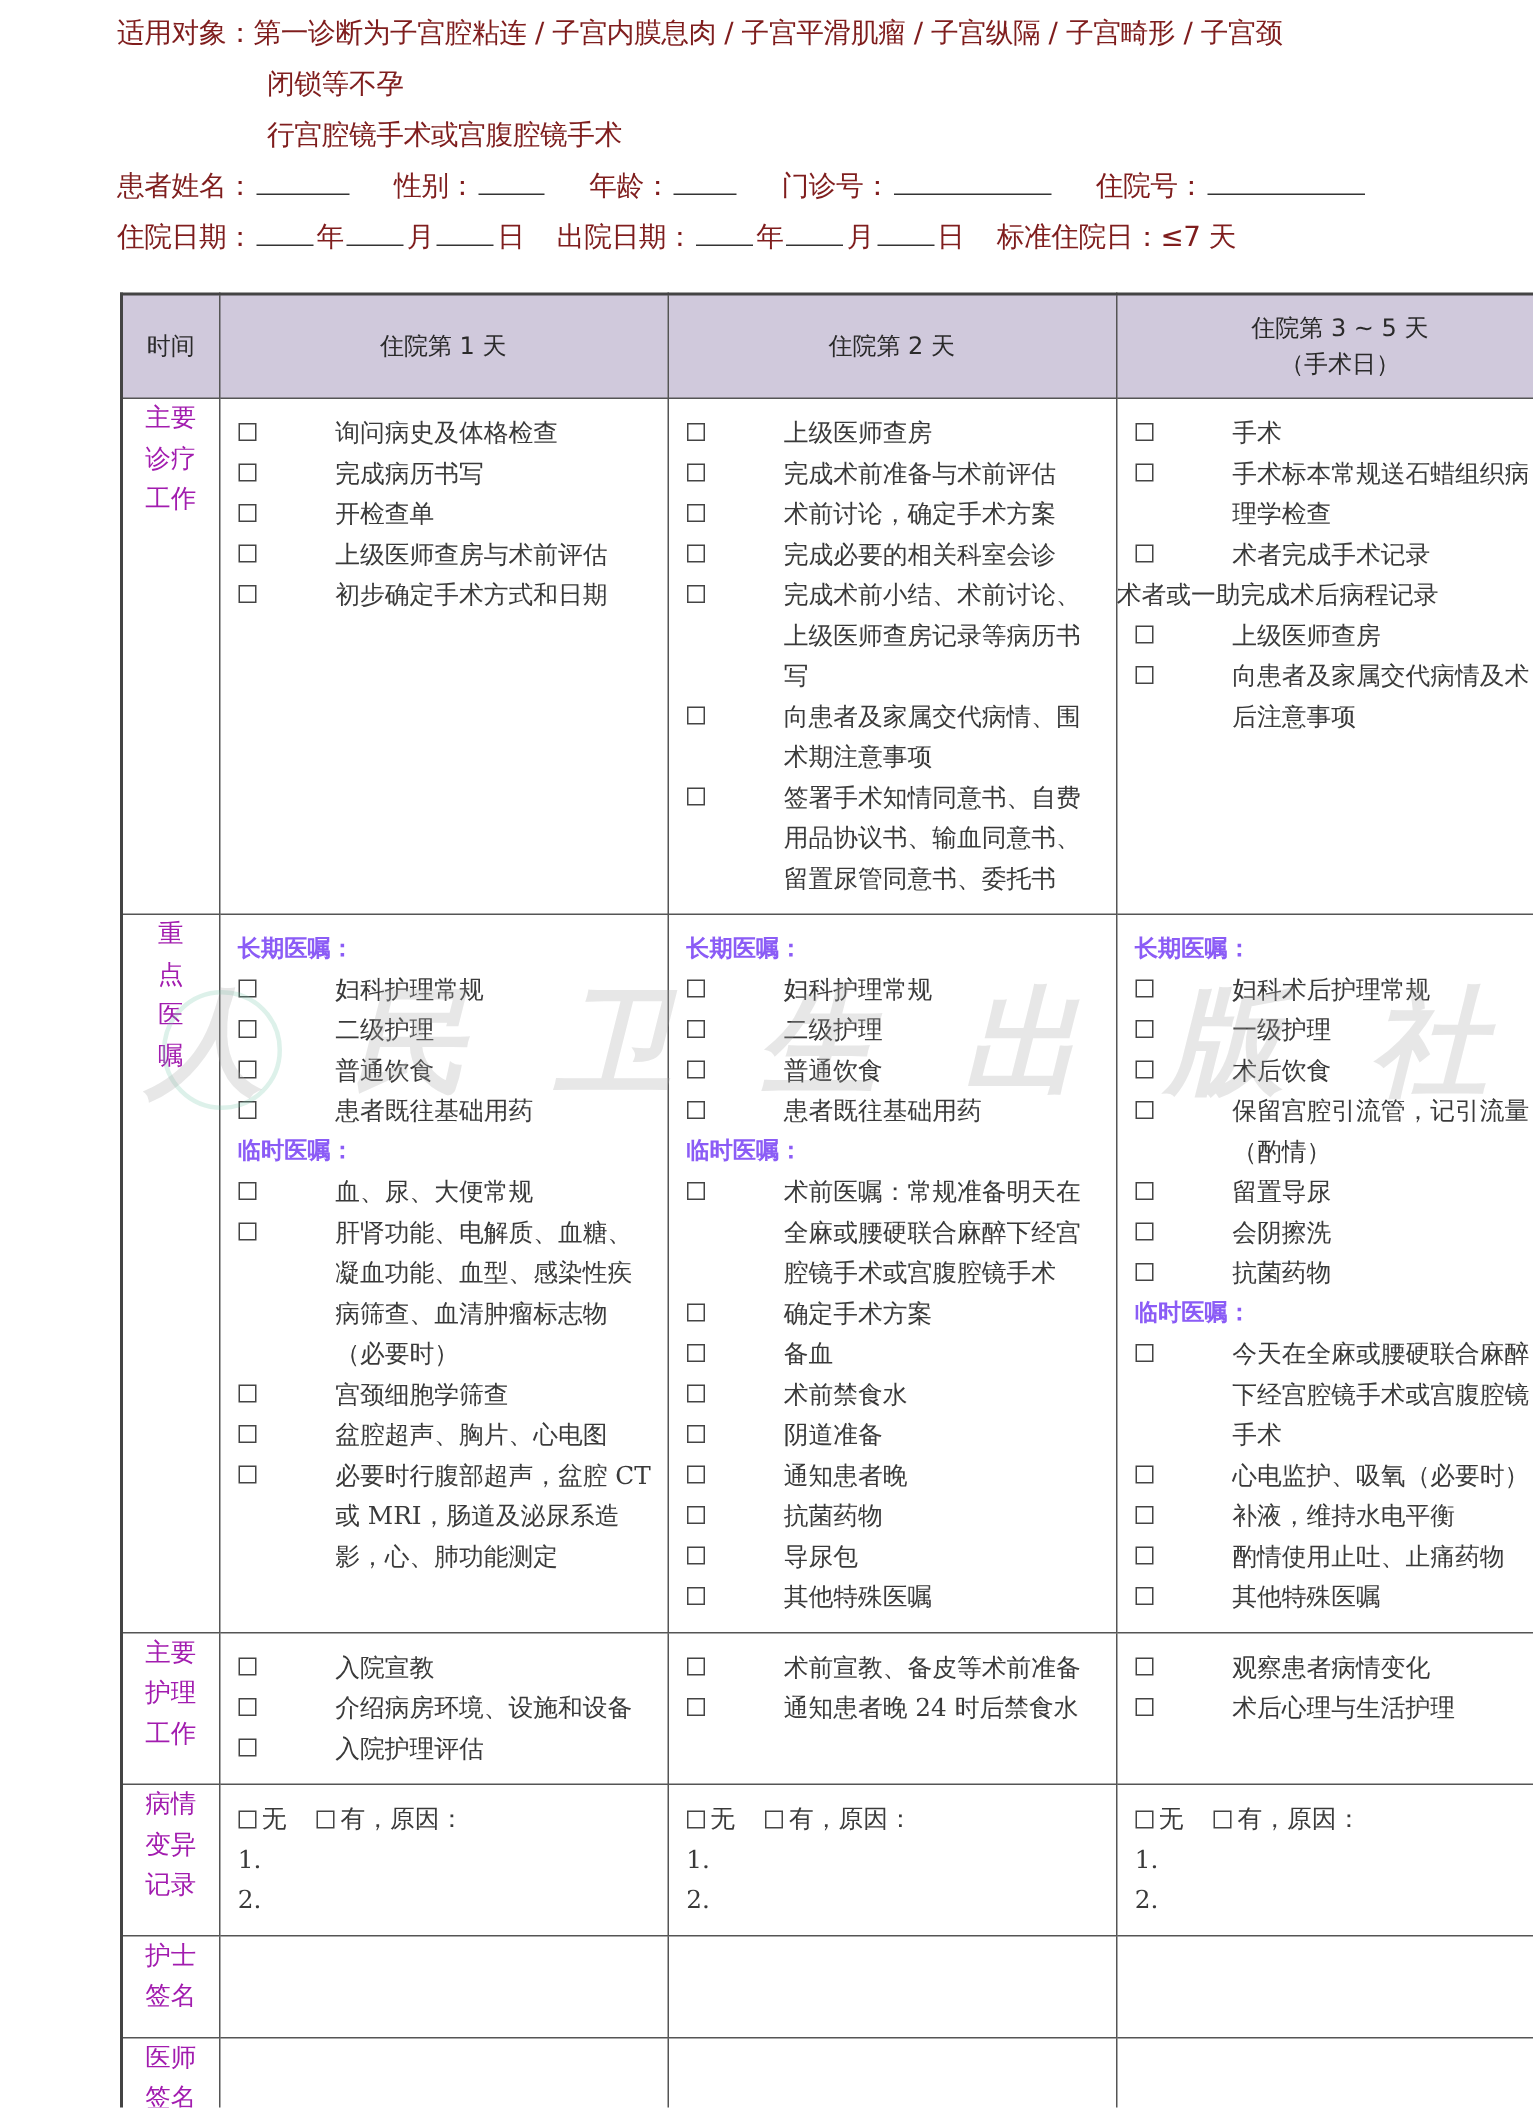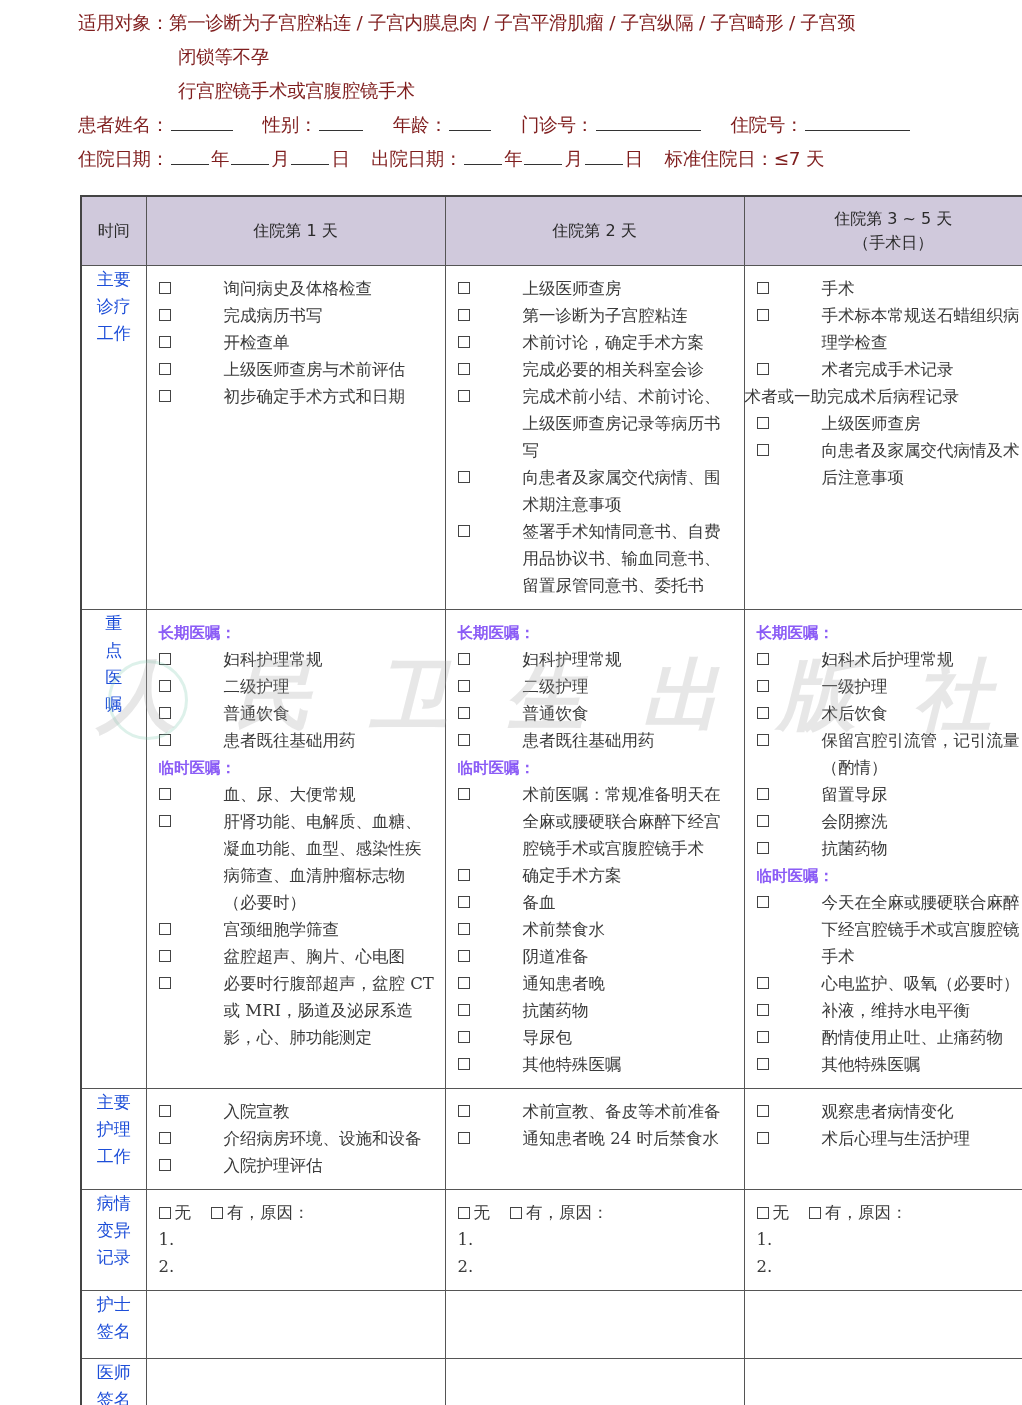--- a/index.html
+++ b/index.html
@@ -42,21 +42,21 @@
   }
   table.pathway th {
     background: #d0c9dc;
     font-family: "DejaVu Sans", "Liberation Sans", sans-serif;
     font-weight: normal; font-size: 16px; color: #2a2a2a;
     text-align: center; vertical-align: middle; line-height: 24px;
     height: 66px;
   }
   td.label {
     text-align: center; vertical-align: middle;
-    font-size: 17px; line-height: 27px; color: #1d4ed8;
+    font-size: 17px; line-height: 27px; color: #a21caf;
     padding: 0 4px;
   }
   td.label span { display: block; }
   td.cell {
     padding: 9px 10px 10px 12px;
     font-size: 16.5px; line-height: 27px; color: #3a3a3a;
   }
   .item { display: flex; gap: 43px; }
   .box {
     flex: 0 0 auto; width: 12px; height: 12px; border: 1.2px solid #444;
@@ -145,21 +145,21 @@
             <span class="txt">初步确定手术方式和日期</span>
           </div>
     </td>
     <td class="cell">
       <div class="item">
             <span class="box"></span>
             <span class="txt">上级医师查房</span>
           </div>
       <div class="item">
             <span class="box"></span>
-            <span class="txt">第一诊断为子宫腔粘连</span>
+            <span class="txt">完成术前准备与术前评估</span>
           </div>
       <div class="item">
             <span class="box"></span>
             <span class="txt">术前讨论，确定手术方案</span>
           </div>
       <div class="item">
             <span class="box"></span>
             <span class="txt">完成必要的相关科室会诊</span>
           </div>
       <div class="item">

